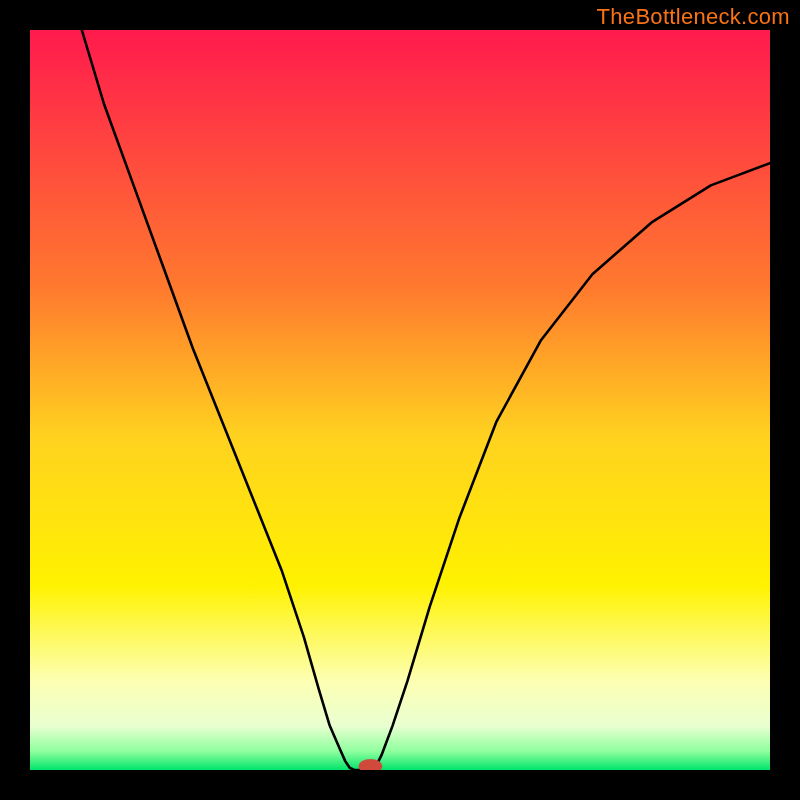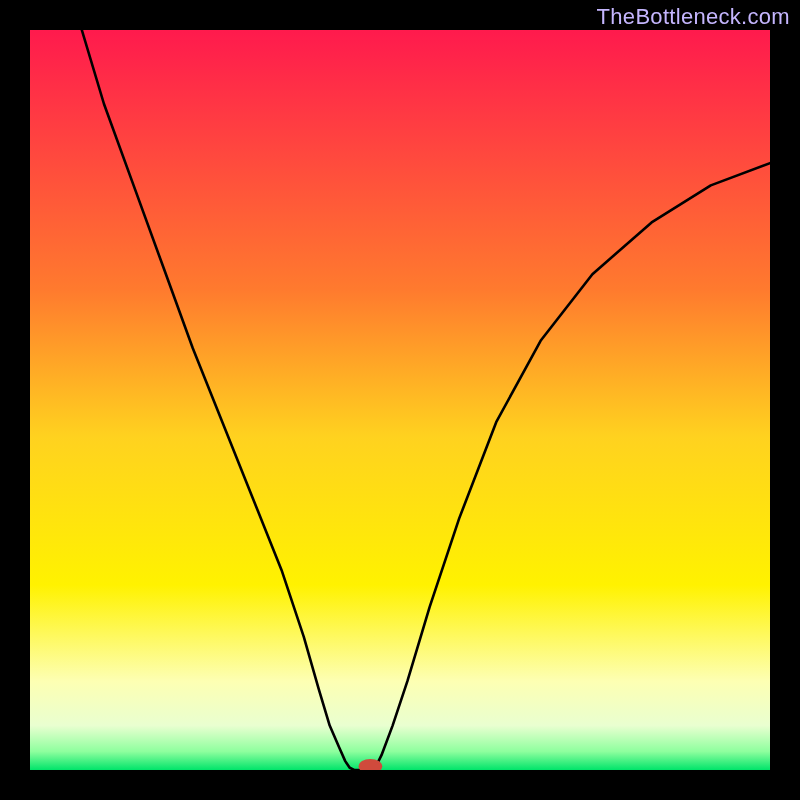--- a/index.html
+++ b/index.html
@@ -14,21 +14,21 @@
   .frame {
     position: relative;
     width: 800px;
     height: 800px;
     background: #000;
   }
   .watermark {
     position: absolute;
     top: 4px;
     right: 10px;
-    color: #c4b5fd;
+    color: #f97316;
     font-size: 22px;
     font-weight: 500;
     letter-spacing: 0.3px;
     z-index: 5;
   }
   .plot-outer {
     position: absolute;
     left: 30px;
     top: 30px;
     width: 740px;

